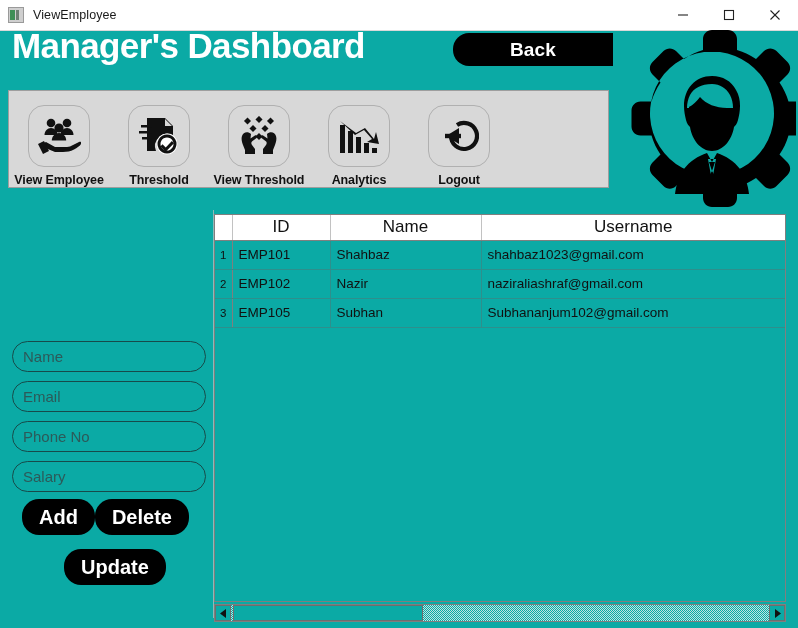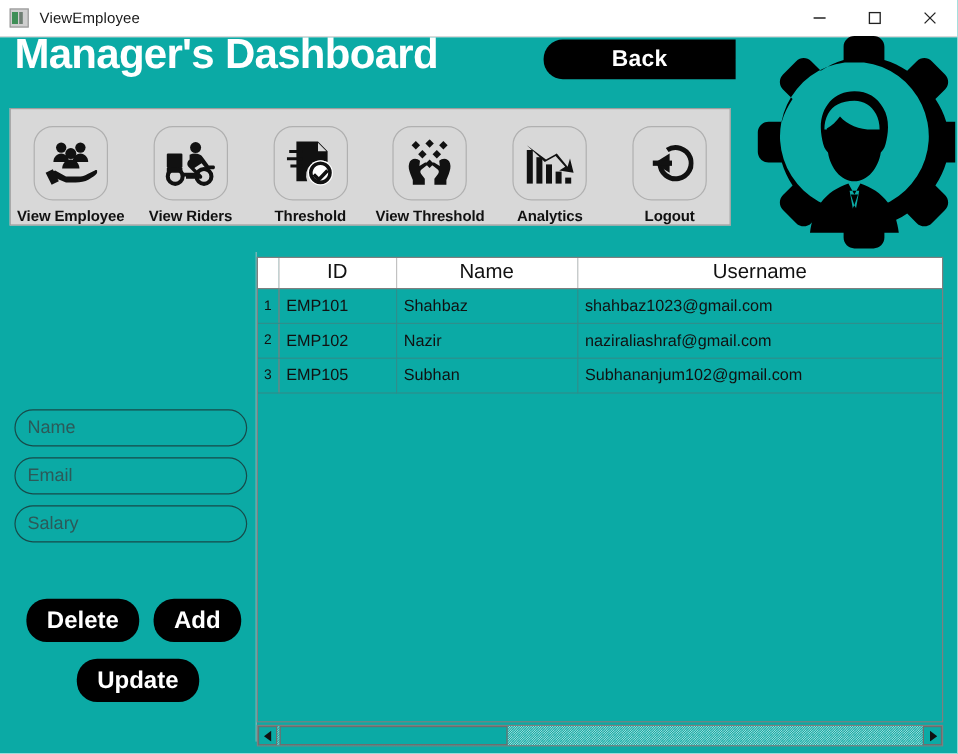--- a/index.html
+++ b/index.html
@@ -356,36 +356,20 @@
             <circle cx="22" cy="11" r="4.6"></circle>
               <path d="M14.8 23.5 c0 -4.2 3.2 -7.5 7.2 -7.5 c4 0 7.2 3.3 7.2 7.5 z"></path>
             <path d="M2 28 l7 -3 l9 5 h12 c2 0 4 -1 6 -2 l6 -3 c1.5 -0.8 3 0.3 2 2 c-1 1.8 -4 4 -7 5.5 c-3.5 1.8 -7 2.5 -11 2.5 h-8 l-12 -5 z"></path>
             <path d="M1 27 l6 -3 l5 10 l-6 3 z"></path>
           </g>
         </svg>
       </span>
       <span class="tb-label">View Employee</span>
     </button>
 
-    <button class="tb-item">
-      <span class="tb-icon-box">
-        <svg width="46" height="38" viewBox="0 0 46 38">
-          <g fill="#111">
-            <circle cx="27" cy="6" r="4.6"></circle>
-            <path d="M22 12 c4 -2 9 -1 11 2 l5 7 h4 c1.5 0 1.5 3 0 3 h-6 l-4 -5 l-6 4 l6 6 c1 1 0.5 3 -1 3 h-12 v-3 h9 l-7 -7 c-1.5 -1.8 -1 -4.5 1 -6 z"></path>
-            <rect x="3" y="11" width="13" height="12" rx="1"></rect>
-            <circle cx="10" cy="30" r="6.2" fill="none" stroke="#111" stroke-width="3.4"></circle>
-            <circle cx="34" cy="30" r="6.2" fill="none" stroke="#111" stroke-width="3.4"></circle>
-            <path d="M16 30 h12 v-3 h-12 z"></path>
-            <path d="M3 23 h13 v4 h-13 z"></path>
-          </g>
-        </svg>
-      </span>
-      <span class="tb-label">View Riders</span>
-    </button>
 
     <button class="tb-item">
       <span class="tb-icon-box">
         <svg width="40" height="40" viewBox="0 0 40 40">
           <g fill="#111">
             <path d="M8 2 h18 l8 8 v9 a12.5 12.5 0 0 0 -17 16 h-9 z M26 3 v7 h7 z"></path>
             <path d="M2 9 h11 v2.6 h-11 z M0 15 h13 v2.6 h-13 z M3 21 h10 v2.6 h-10 z"></path>
             <circle cx="28" cy="28" r="10.5" fill="#fff"></circle>
             <path d="M28 18.5 a9.5 9.5 0 1 0 0.01 0 z m0 3 a6.5 6.5 0 1 1 -0.01 0 z"></path>
             <path d="M23.5 28.3 l3.2 3.3 l6.2 -6.6 l2.1 2.2 l-8.3 8.6 l-5.3 -5.4 z"></path>
@@ -444,26 +428,27 @@
       <span class="tb-label">Logout</span>
     </button>
 
   </div>
 
   <div class="v-divider"></div>
 
   <div class="form">
     <input class="field" type="text" placeholder="Name" style="">
     <input class="field" type="text" placeholder="Email" style="">
+    <input class="field" type="text" placeholder="Phone No" style="">
     <input class="field" type="text" placeholder="Salary" style="">
   </div>
 
   <div class="btn-row">
+    <button class="pill btn-add">Add</button>
     <button class="pill btn-delete">Delete</button>
-    <button class="pill btn-add">Add</button>
   </div>
   <button class="pill btn-update">Update</button>
 
   <div class="grid">
     <table>
       <colgroup>
         <col class="col-gutter">
           <col class="col-id">
           <col class="col-name">
           <col class="col-user">

